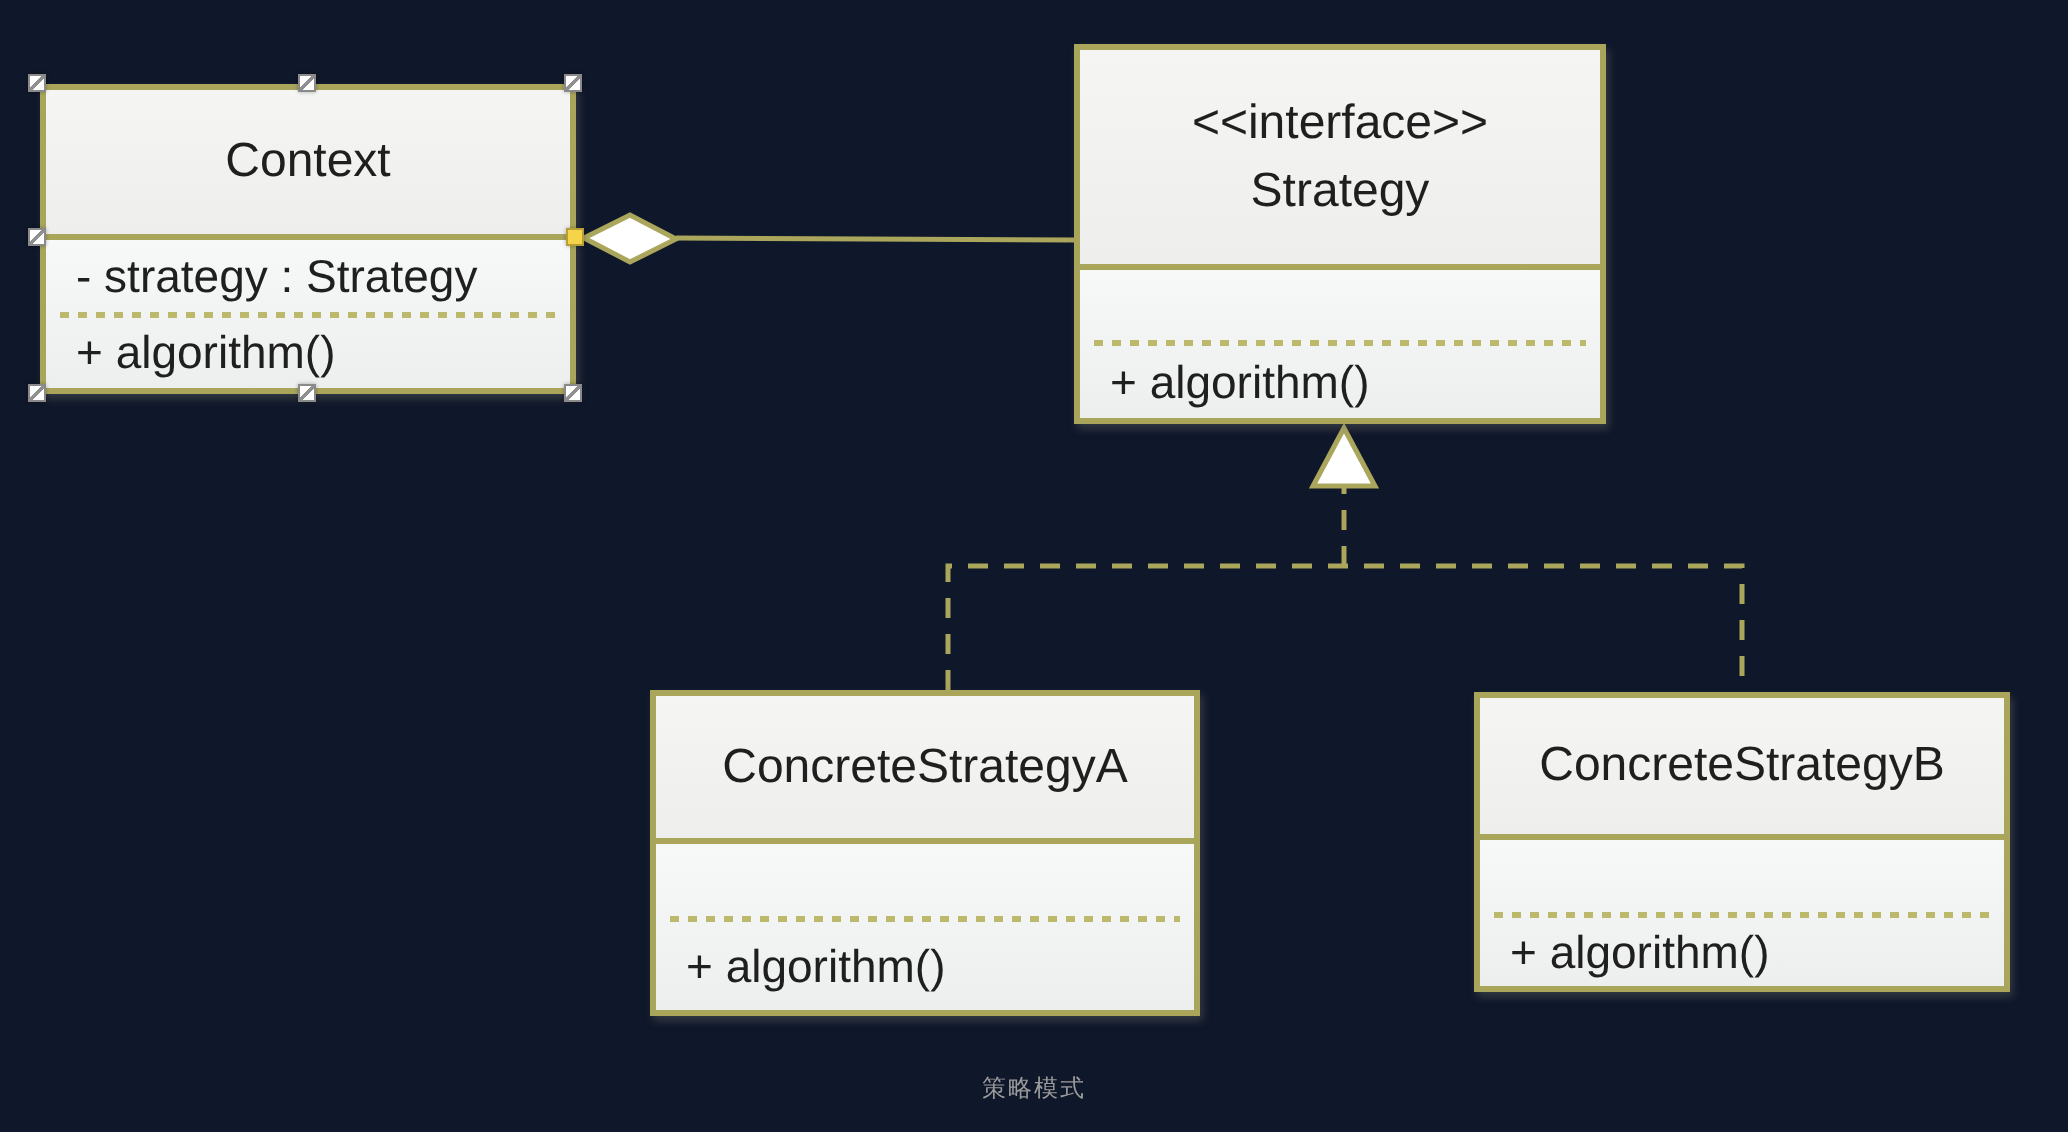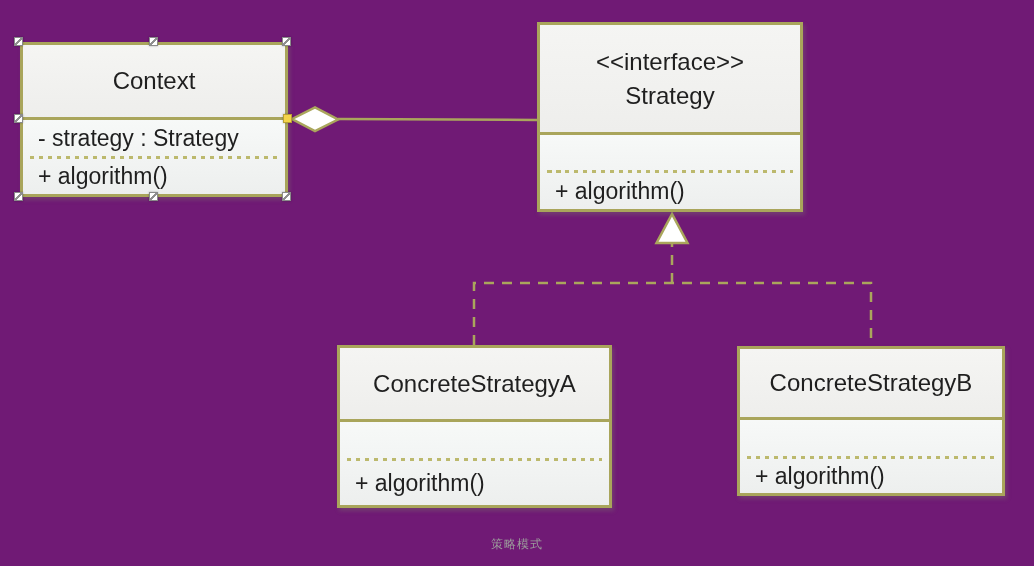--- a/index.html
+++ b/index.html
@@ -4,21 +4,21 @@
 <style>
   :root{
     --olive:#a9a55b;
     --olive-line:#aaa65c;
     --sep:#bcb96d;
     --txt:#1f1f1f;
   }
   *{margin:0;padding:0;box-sizing:border-box;}
   html,body{background:#fff;}
   body{font-family:"Liberation Sans","DejaVu Sans",sans-serif;color:var(--txt);}
-  #stage{position:relative;width:1034px;height:566px;background:#701a75;overflow:hidden;}
+  #stage{position:relative;width:1034px;height:566px;background:#0f172a;overflow:hidden;}
 
   #connectors{position:absolute;left:0;top:0;width:1034px;height:566px;}
 
   .uml-class{
     position:absolute;
     border:3px solid var(--olive);
     display:flex;flex-direction:column;
     background:#f2f2f0;
     box-shadow:1.5px 2.5px 4px rgba(120,120,110,.35);
   }
@@ -43,21 +43,21 @@
 
   
   #box-context{left:20px;top:42px;width:268px;height:155px;}
   #box-context .cls-title{height:75px;}
   #box-context .attr-area{height:36px;}
 
   #box-strategy{left:537px;top:22px;width:266px;height:190px;}
   #box-strategy .cls-title{height:110px;}
   #box-strategy .attr-area{height:35px;}
 
-  #box-csa{left:337px;top:345px;width:275px;height:163px;}
+  #box-csa{left:325px;top:345px;width:275px;height:163px;}
   #box-csa .cls-title{height:74px;}
   #box-csa .attr-area{height:36px;}
 
   #box-csb{left:737px;top:346px;width:268px;height:150px;}
   #box-csb .cls-title{height:71px;}
   #box-csb .attr-area{height:36px;}
 
   
   .handle{
     position:absolute;width:9px;height:9px;

